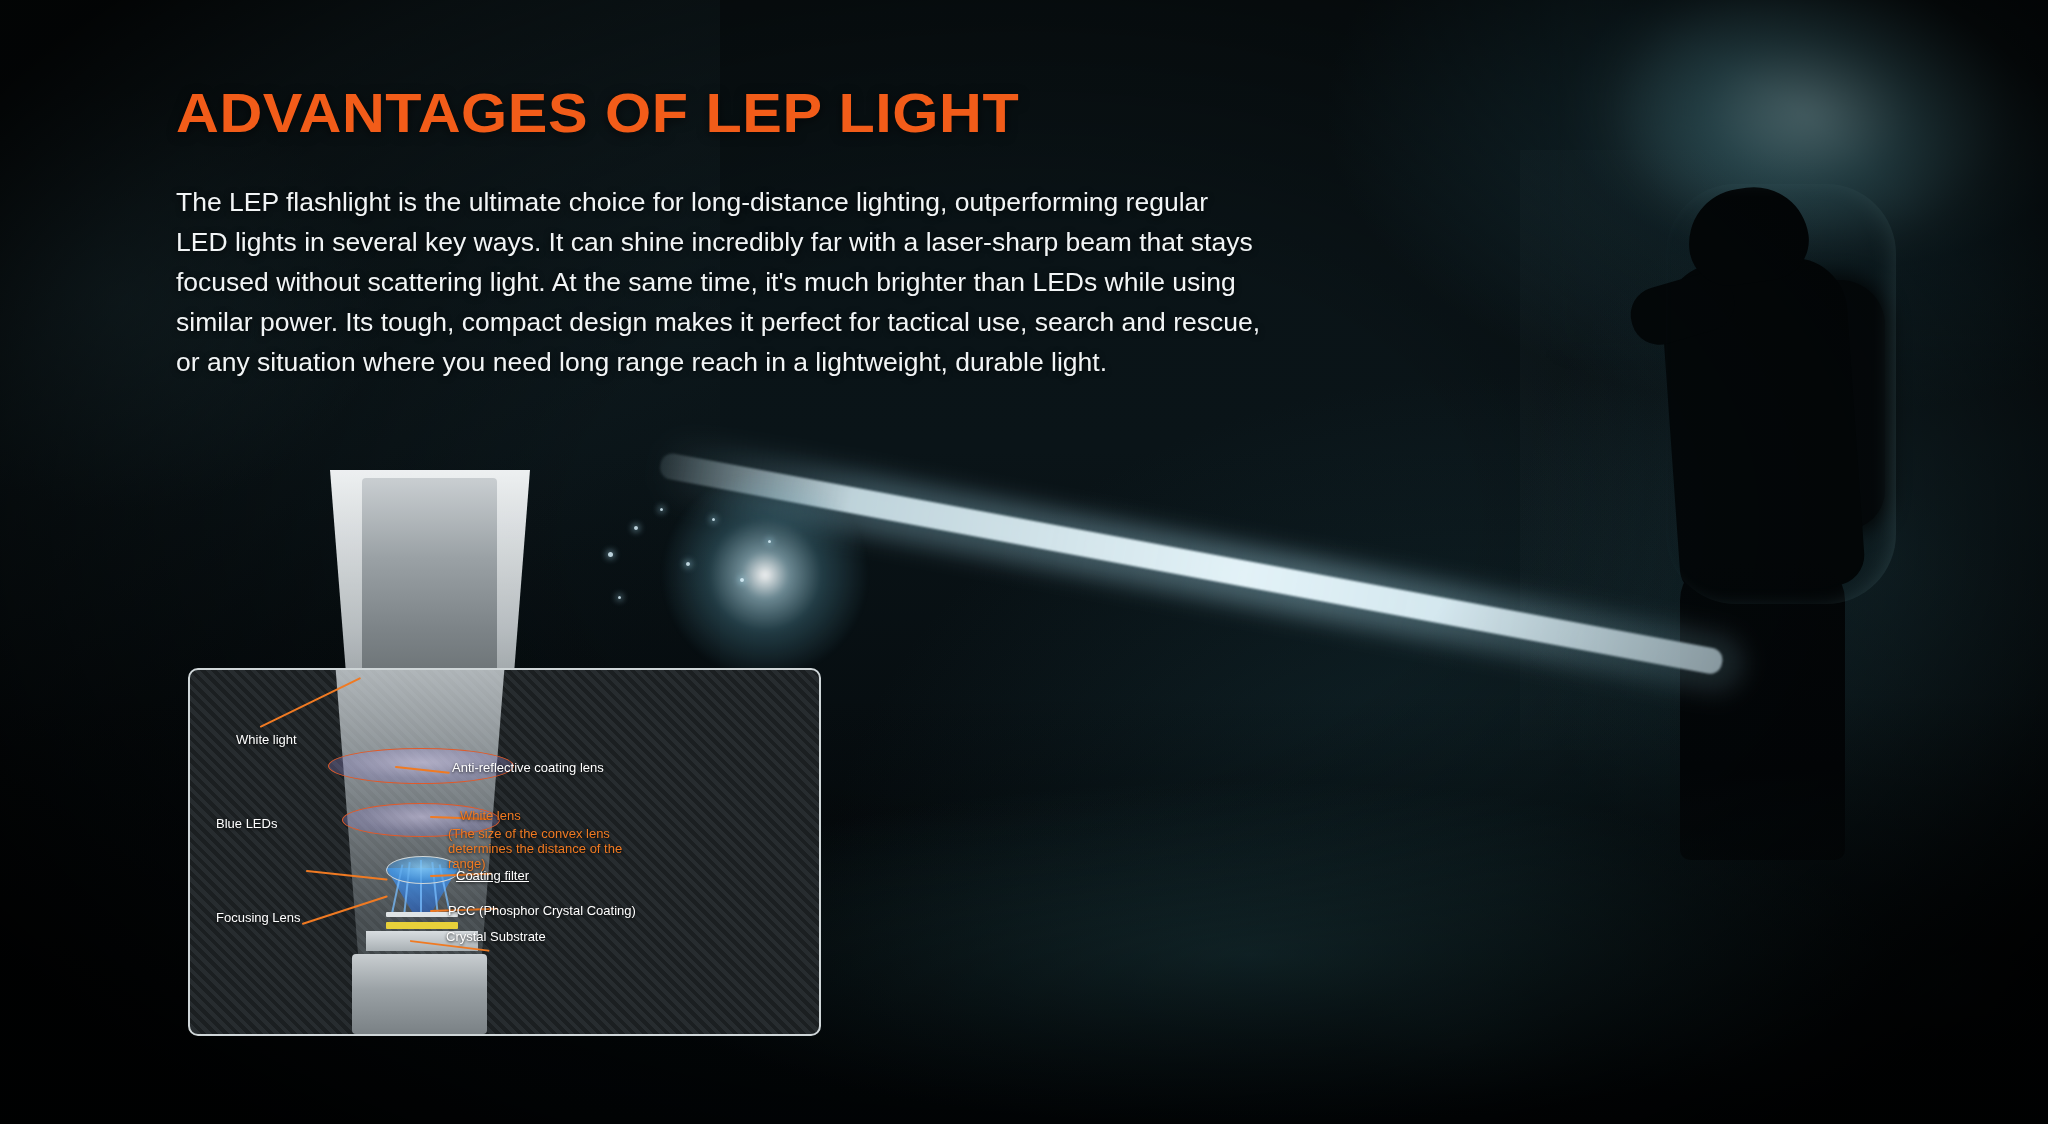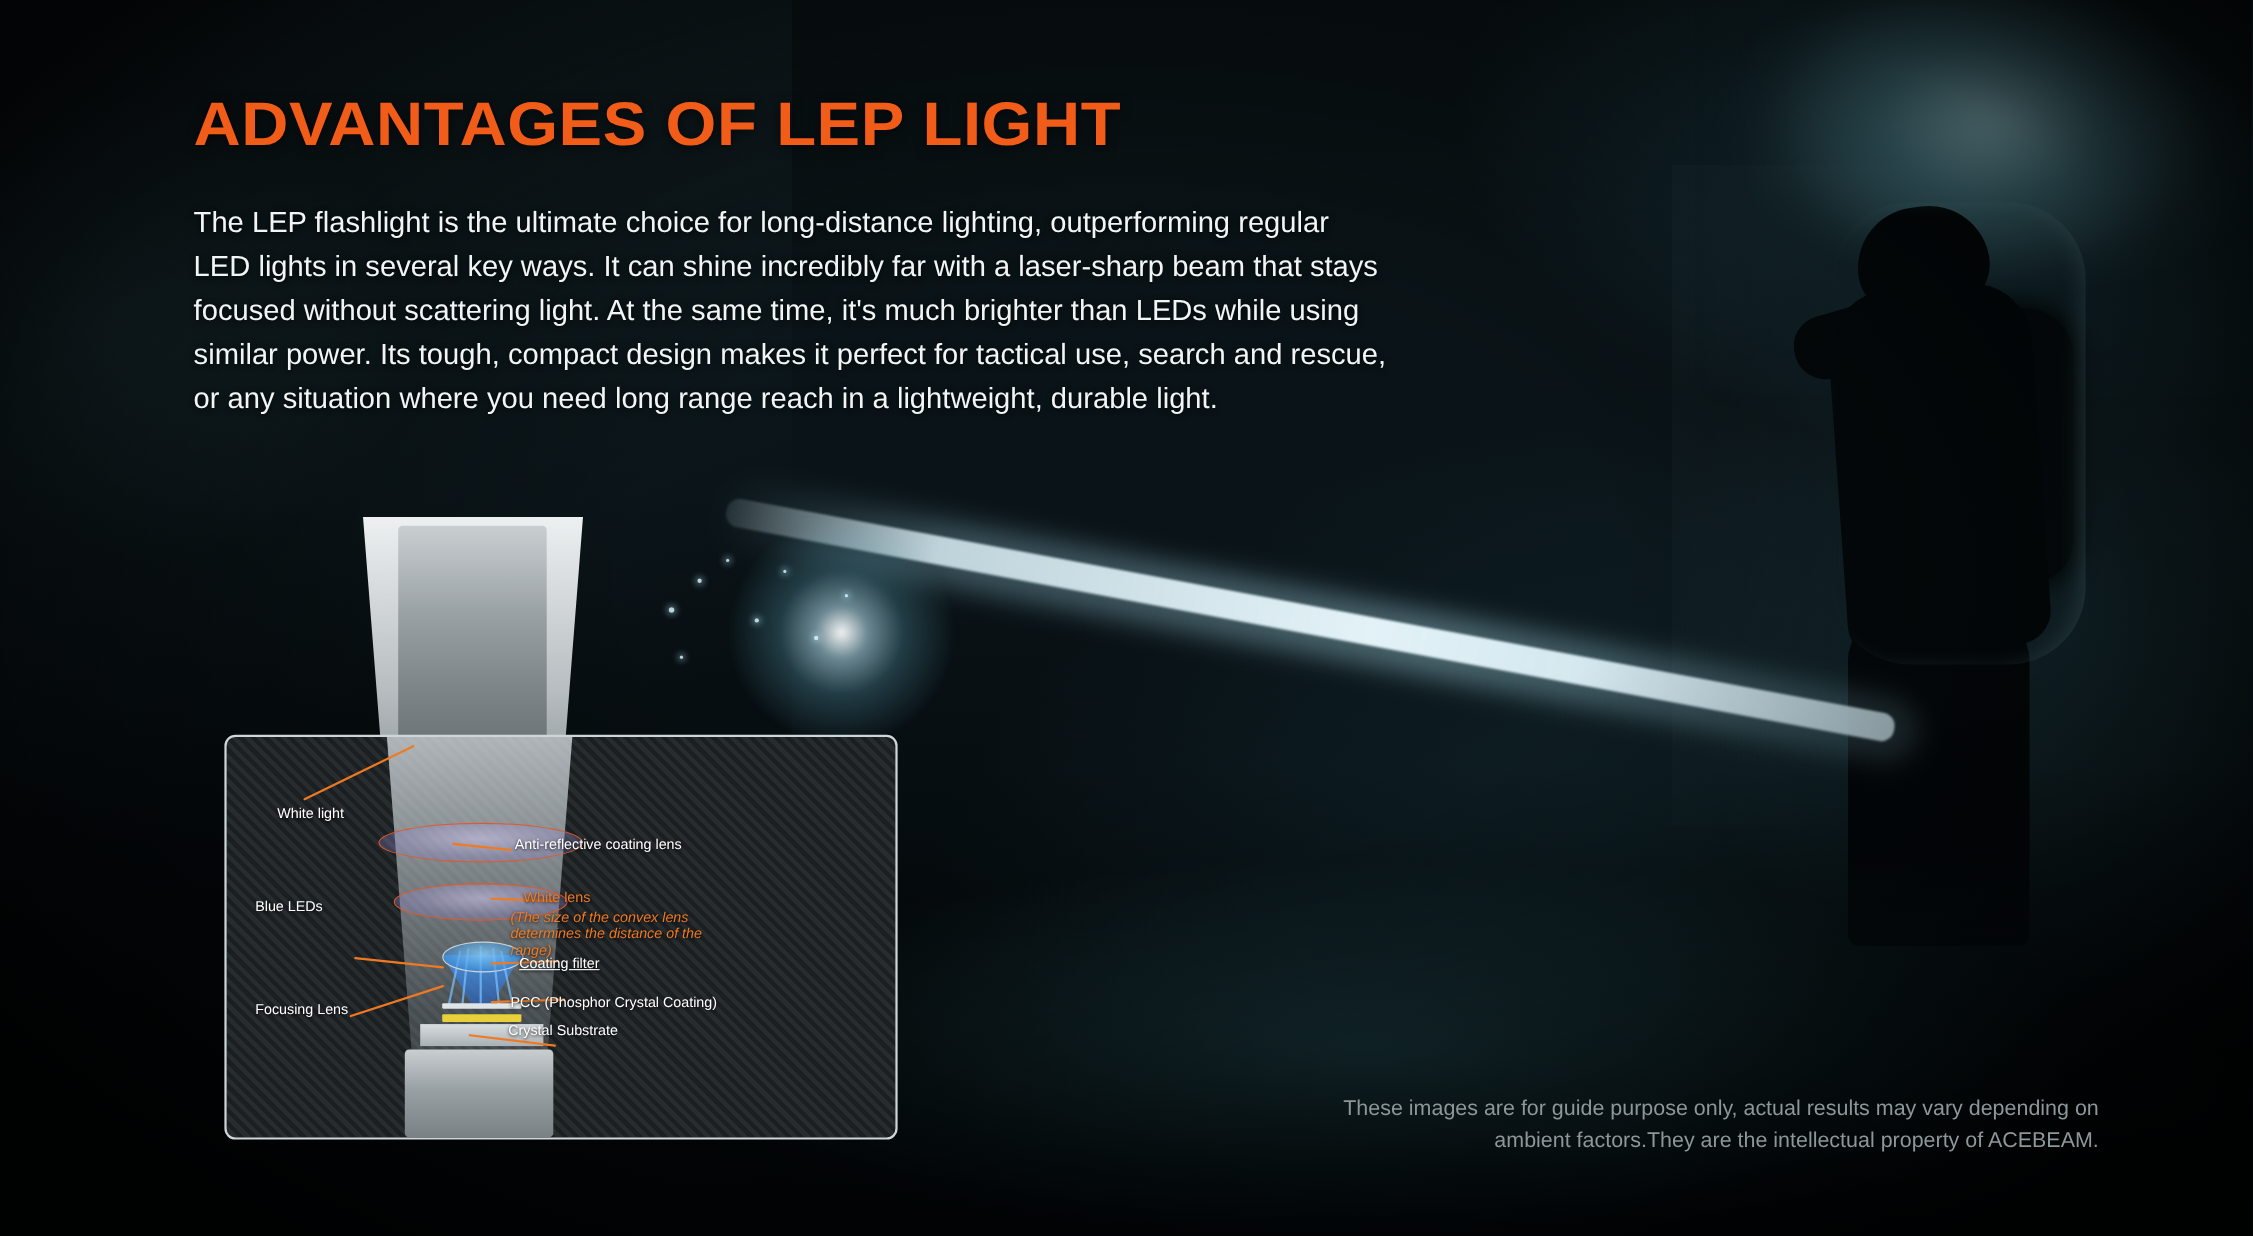--- a/index.html
+++ b/index.html
@@ -186,29 +186,30 @@
     left: 330px; top: 470px;
     width: 200px; height: 560px;
     background: linear-gradient(180deg, rgba(250,252,253,0.95) 0%, rgba(228,234,237,0.80) 28%, rgba(196,204,209,0.58) 55%, rgba(150,160,166,0.32) 80%, rgba(120,130,136,0.18) 100%);
     clip-path: polygon(0% 0%, 100% 0%, 78% 100%, 22% 100%);
     filter: blur(0.5px);
   }
 
   
   .diagram {
     position: absolute;
-    left: 204px; top: 668px;
+    left: 188px; top: 668px;
     width: 608px; height: 364px;
     border: 2px solid #cfd6d8;
     border-radius: 10px;
     overflow: hidden;
     background:
       repeating-linear-gradient(45deg, #1b1f21 0px, #1b1f21 4px, #272c2f 4px, #272c2f 8px),
       repeating-linear-gradient(-45deg, rgba(255,255,255,0.04) 0px, rgba(255,255,255,0.04) 4px, rgba(0,0,0,0.05) 4px, rgba(0,0,0,0.05) 8px),
       #22272a;
+    padding-left: 21px;
   }
   .diagram .dcone {
     position: absolute;
     left: 130px; top: -200px; width: 200px; height: 560px;
     background: linear-gradient(180deg, rgba(250,252,253,0.95) 0%, rgba(228,234,237,0.82) 28%, rgba(196,204,209,0.60) 55%, rgba(155,165,170,0.34) 80%, rgba(125,135,140,0.2) 100%);
     clip-path: polygon(0% 0%, 100% 0%, 78% 100%, 22% 100%);
   }
   .diagram .dbody {
     position: absolute;
     left: 162px; bottom: 0; width: 135px; height: 80px;
@@ -350,23 +351,22 @@
     <div class="leader" style="left:240px; top:146px; width:60px; transform:rotate(2deg);"></div>
     <div class="leader" style="left:240px; top:205px; width:62px; transform:rotate(-2deg);"></div>
     <div class="leader" style="left:240px; top:240px; width:68px; transform:rotate(-2deg);"></div>
     <div class="leader" style="left:220px; top:270px; width:80px; transform:rotate(7deg);"></div>
     <div class="leader" style="left:116px; top:200px; width:82px; transform:rotate(6deg);"></div>
     <div class="leader" style="left:112px; top:253px; width:90px; transform:rotate(-18deg);"></div>
 
     <div class="dlabel" style="left:46px; top:62px;">White light</div>
     <div class="dlabel" style="left:262px; top:90px;text-align:right;">Anti-reflective coating lens</div>
     <div class="dlabel orange" style="left:270px; top:138px;">White lens</div>
-    <div class="dlabel orange" style="left:258px; top:156px; white-space:normal; width:200px;font-style:italic;">(The size of the convex lens determines the distance of the range)</div>
+    <div class="dlabel orange" style="left:258px; top:156px; white-space:normal; width:200px;">(The size of the convex lens determines the distance of the range)</div>
     <div class="dlabel" style="left:26px; top:146px;">Blue LEDs</div>
     <div class="dlabel" style="left:266px; top:198px;text-decoration:underline;">Coating filter</div>
     <div class="dlabel" style="left:258px; top:233px;">PCC (Phosphor Crystal Coating)</div>
     <div class="dlabel" style="left:26px; top:240px;">Focusing Lens</div>
     <div class="dlabel" style="left:256px; top:259px;">Crystal Substrate</div>
   </div>
 
-  <div class="disclaimer">These images are for guide purpose only, actual results may vary depending on ambient factors.They are the intellectual property of  ACEBEAM.</div>
 
 </div>
 
 </body></html>

